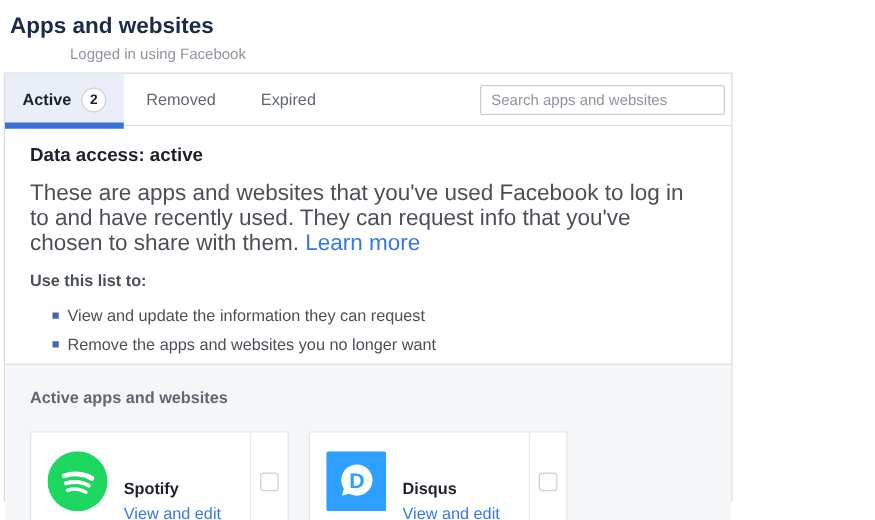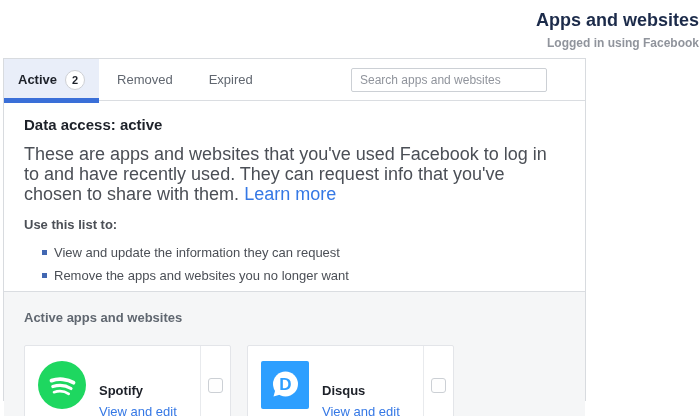--- a/index.html
+++ b/index.html
@@ -4,23 +4,23 @@
 <style>
   * { box-sizing: border-box; }
   html,body { margin:0; padding:0; }
   body {
     width:700px; height:416px; overflow:hidden;
     background:#ffffff;
     font-family:"Liberation Sans", sans-serif;
     -webkit-font-smoothing:antialiased;
   }
   
-  .header { padding:9px 1px 0 8px;text-align:right; }
+  .header { padding:9px 1px 0 8px; }
   .page-title { font-size:18px; font-weight:bold; color:#1c2b4a; line-height:22px; }
-  .page-subtitle { margin-top:5px; font-size:12px; font-weight:bold; color:#90949c; }
+  .page-subtitle { margin-top:5px; font-size:12px; font-weight:normal; color:#90949c;margin-left:48px; }
 
   
   .panel {
     position:absolute; top:58px; left:3px; width:583px; height:343px;
     border:1px solid #d8dbdf; background:#fff;
     display:flex; flex-direction:column;
   }
 
   
   .tabbar {
@@ -40,21 +40,21 @@
     content:""; position:absolute; left:0; right:0; bottom:-3px; height:5px;
     background:#3a6fd8; z-index:2;
   }
   .tab-badge {
     width:20px; height:20px; border-radius:50%;
     background:#fff; border:1px solid #ced0d4;
     font-size:11px; font-weight:bold; color:#1d2129;
     display:flex; align-items:center; justify-content:center;
   }
   .search-box {
-    position:absolute; right:38px; top:9px;
+    position:absolute; right:5px; top:9px;
     width:196px; height:24px;
     border:1px solid #ccd0d5; border-radius:2px;
     background:#fff; padding:0 8px;
     font-size:12px; color:#1d2129;
     font-family:"Liberation Sans", sans-serif;
     outline:none;
   }
   .search-box::placeholder { color:#90949c; }
 
   

